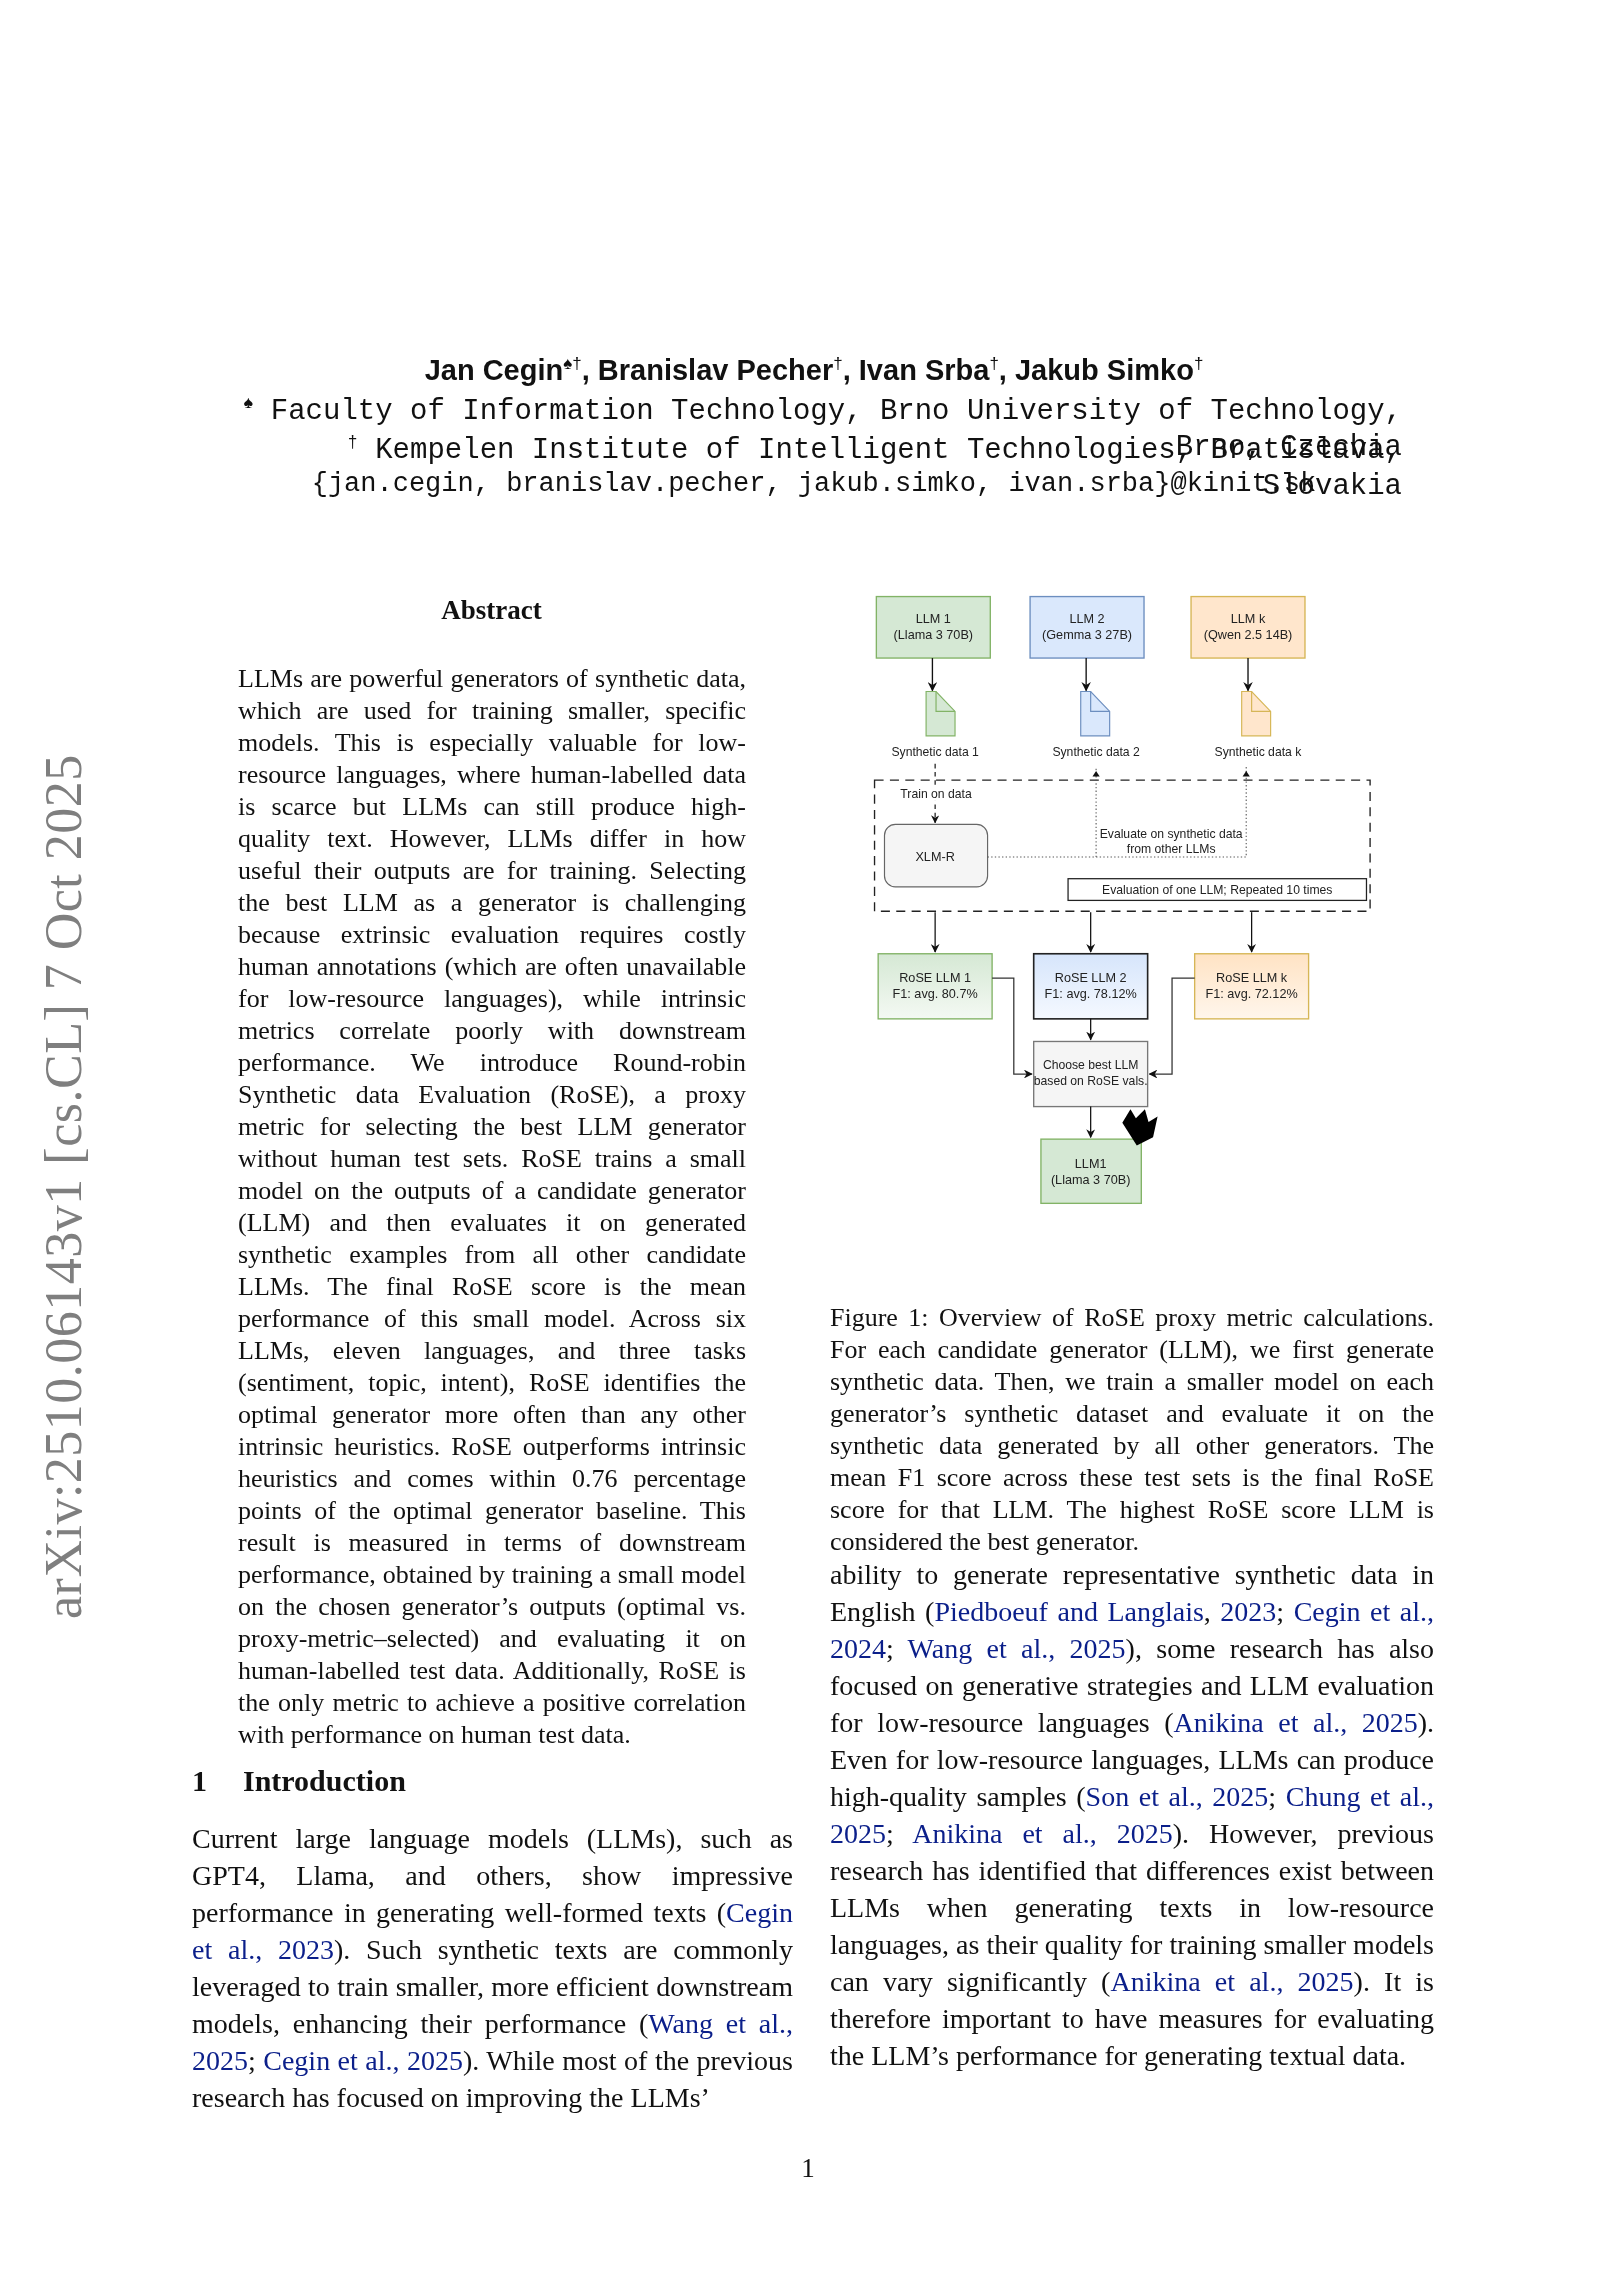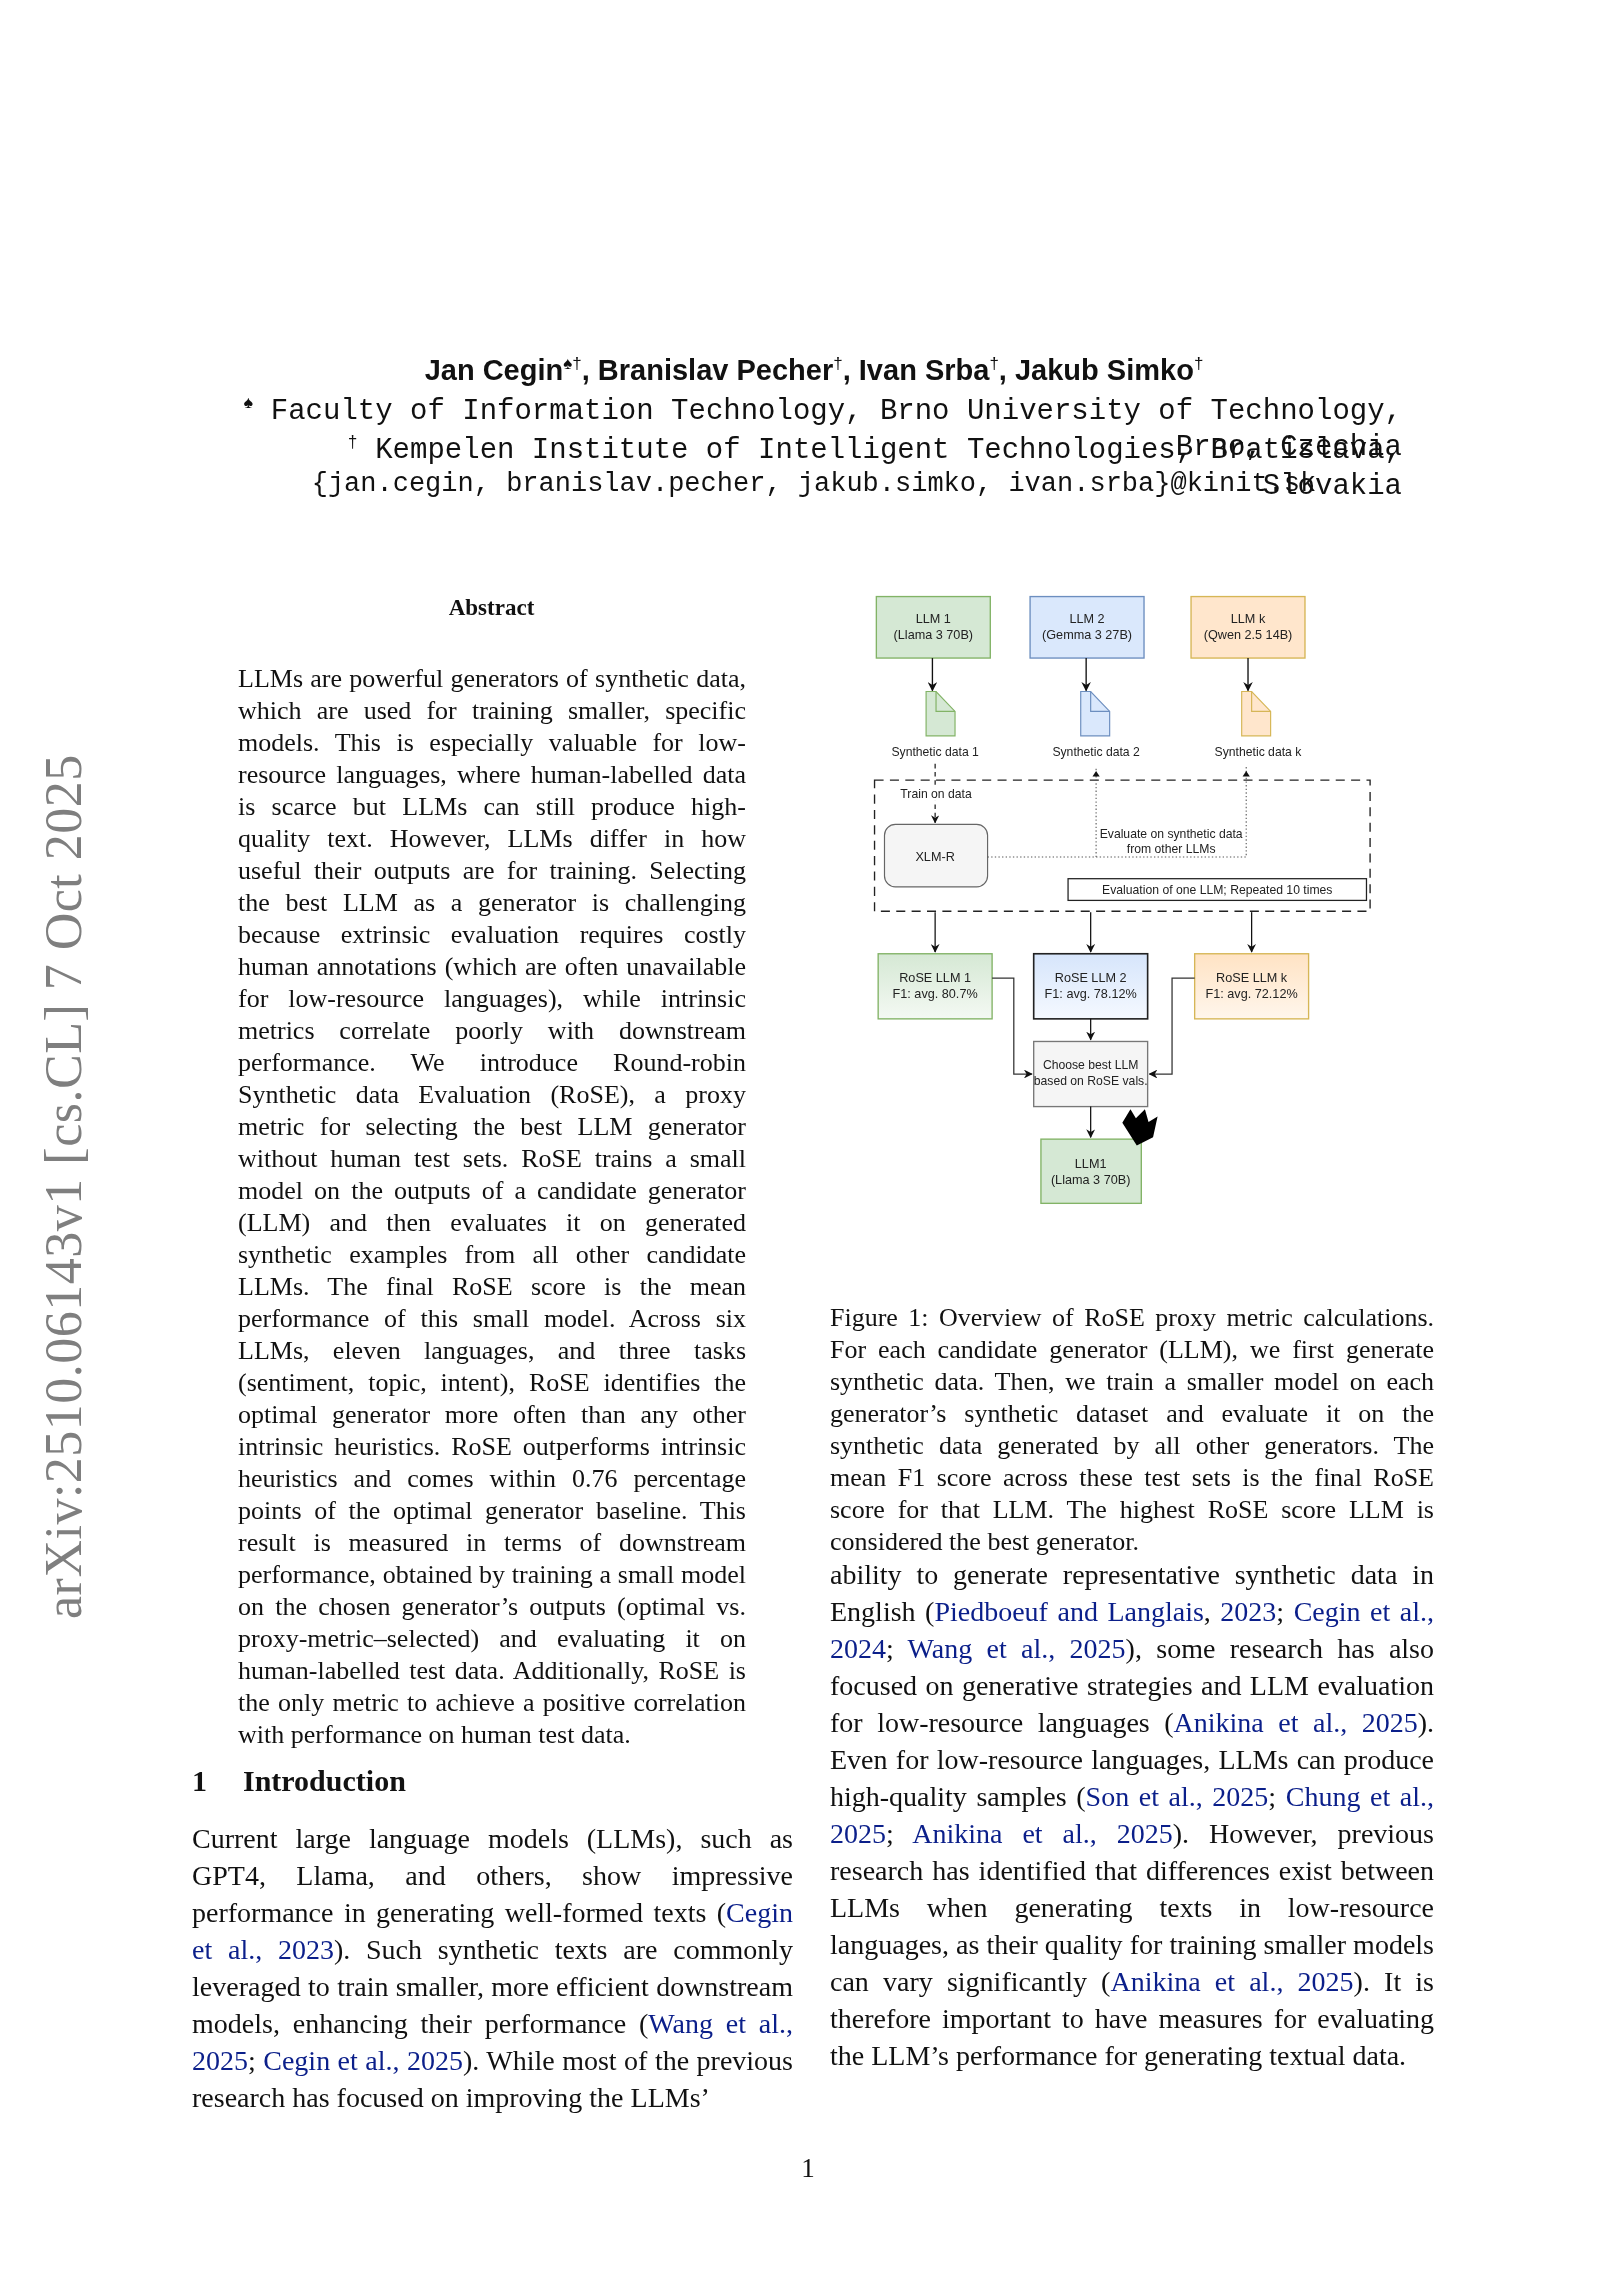--- a/index.html
+++ b/index.html
@@ -25,21 +25,21 @@
   .affil {
     position: absolute; left: 226px; width: 1176px; text-align: right;
     font-family: Liberation Mono, monospace; font-size: 29px; line-height: 36px;
   }
   .affil sup { font-size: 17px; }
   #emails { position: absolute; left: 226px; top: 466px; width: 1176px; text-align: center;
     font-family: "Liberation Mono", monospace; font-size: 27px; line-height: 36px; }
 
   #abstract-heading {
     position: absolute; left: 238px; top: 595px; width: 507px; text-align: center;
-    font-family: "Liberation Serif", serif; font-weight: bold; font-size: 23px;
+    font-family: "Liberation Serif", serif; font-weight: bold; font-size: 27px;
   }
   #abstract-body {
     position: absolute; left: 238px; top: 663px; width: 508px;
     font-family: "Liberation Serif", serif; font-size: 26px; line-height: 32px;
     text-align: justify; hyphens: manual;
   }
   #intro-heading {
     position: absolute; left: 192px; top: 1764px;
     font-family: "Liberation Serif", serif; font-weight: bold; font-size: 30px;
   }

